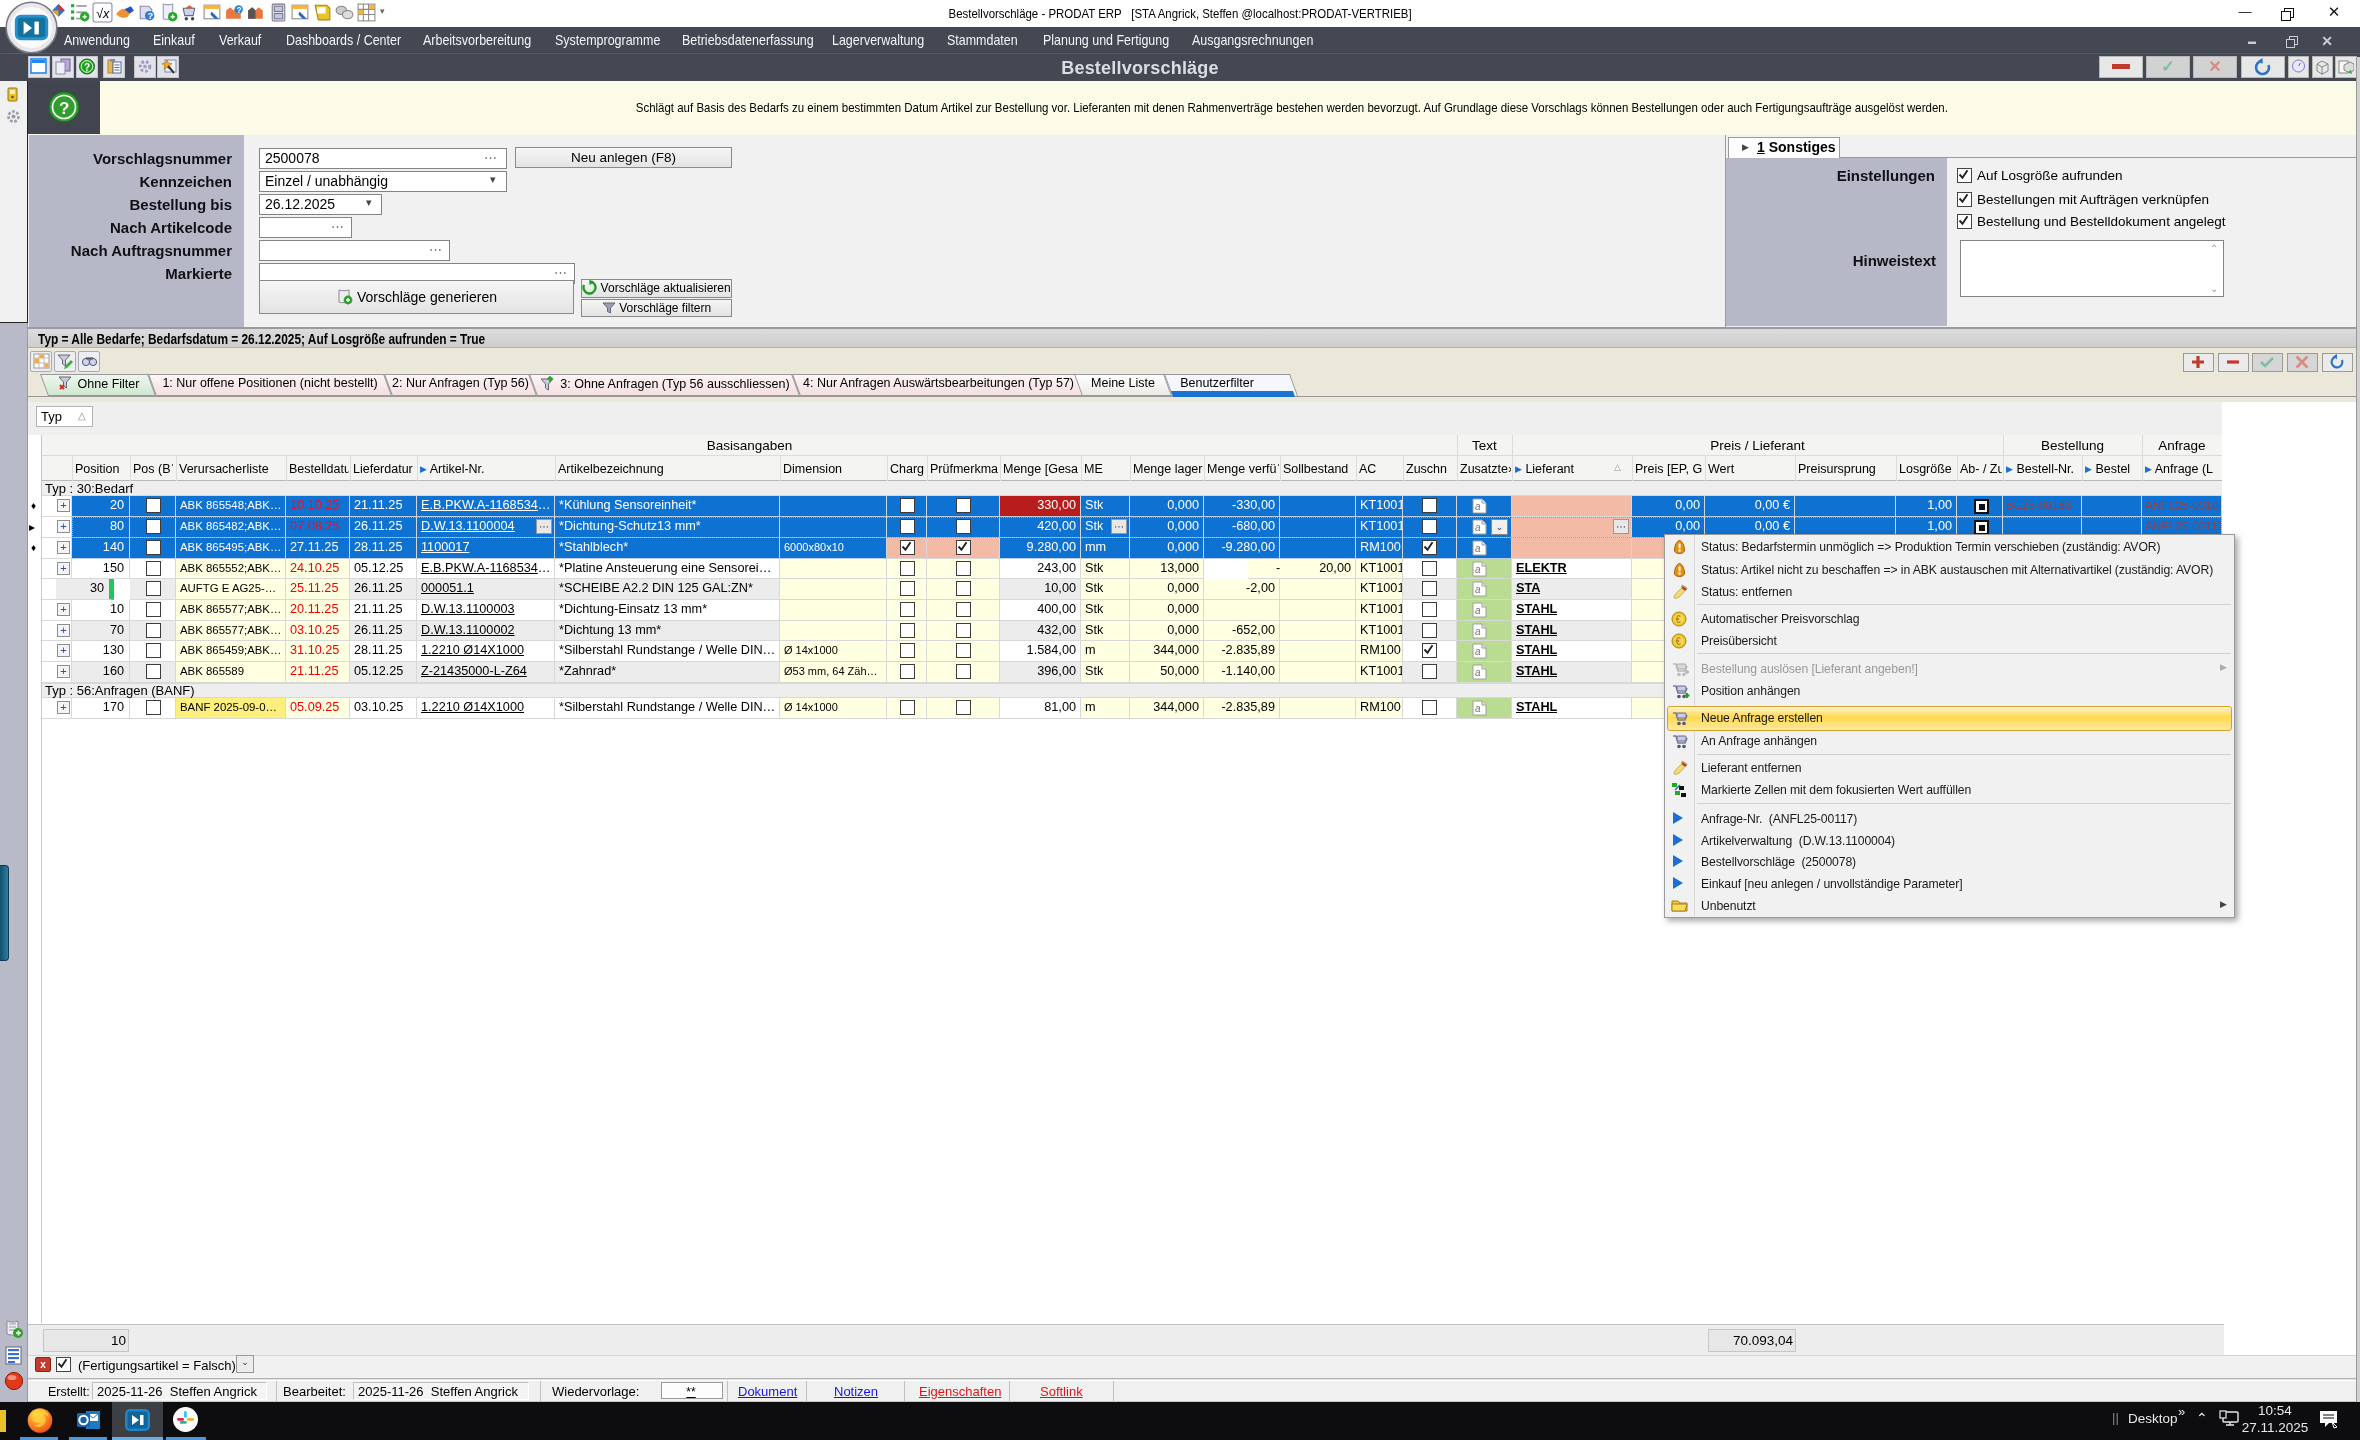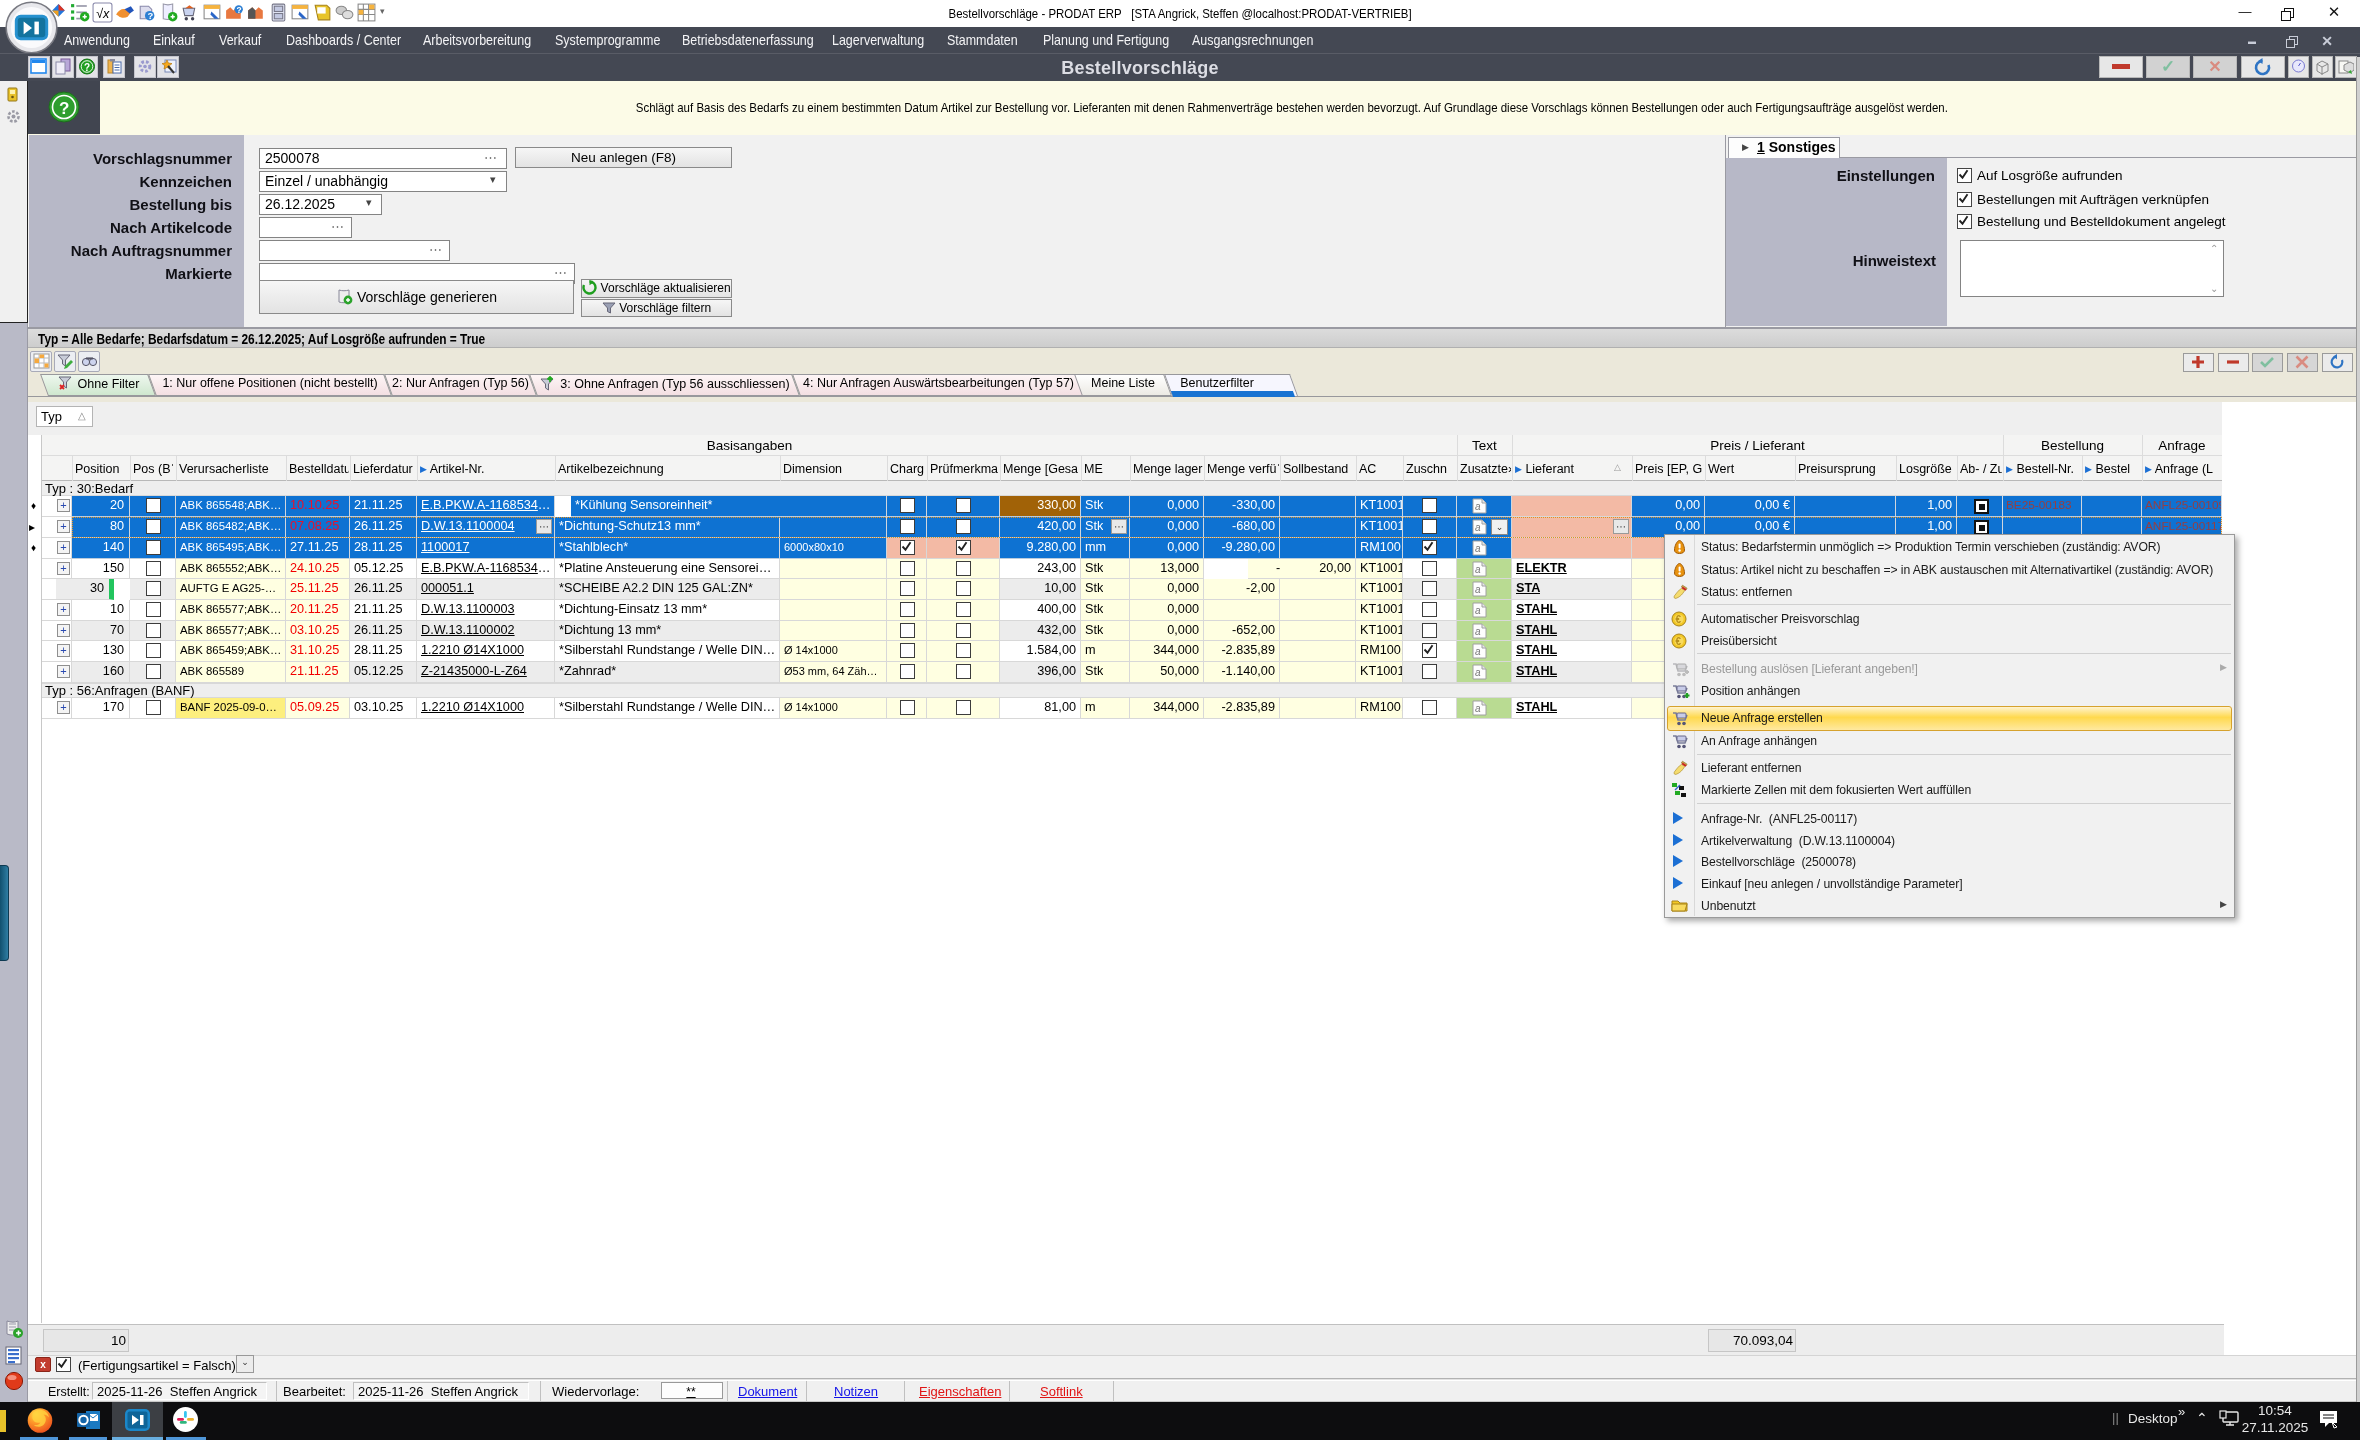--- a/index.html
+++ b/index.html
@@ -441,31 +441,31 @@
   </div>
 <div class="ab" style="left:286px;top:496px;width:64px;height:21px;background:#0e72d2;border-right:1px solid #cfd6de;border-bottom:1px solid #bcd;overflow:hidden;">
     <span style="position:absolute;left:4px;color:#e8112d;font-size:12.7px;line-height:19px;white-space:nowrap;overflow:hidden;">10.10.25</span>
   </div>
 <div class="ab" style="left:350px;top:496px;width:67px;height:21px;background:#0e72d2;border-right:1px solid #cfd6de;border-bottom:1px solid #bcd;overflow:hidden;">
     <span style="position:absolute;left:4px;color:#fff;font-size:12.7px;line-height:19px;white-space:nowrap;overflow:hidden;">21.11.25</span>
   </div>
 <div class="ab" style="left:417px;top:496px;width:138px;height:21px;background:#0e72d2;border-right:1px solid #cfd6de;border-bottom:1px solid #bcd;overflow:hidden;">
     <span style="position:absolute;left:4px;width:130px;color:#fff;text-decoration:underline;text-overflow:ellipsis;font-size:12.7px;line-height:19px;white-space:nowrap;overflow:hidden;">E.B.PKW.A-1168534-0134</span>
   </div>
-<div class="ab" style="left:555px;top:496px;width:225px;height:21px;background:#0e72d2;border-right:1px solid #cfd6de;border-bottom:1px solid #bcd;overflow:hidden;margin-left:16px;">
+<div class="ab" style="left:555px;top:496px;width:225px;height:21px;background:#0e72d2;border-right:1px solid #cfd6de;border-bottom:1px solid #bcd;overflow:hidden;">
     <span style="position:absolute;left:4px;width:217px;color:#fff;text-overflow:ellipsis;font-size:12.7px;line-height:19px;white-space:nowrap;overflow:hidden;">*Kühlung Sensoreinheit*</span>
   </div>
 <div class="ab" style="left:780px;top:496px;width:107px;height:21px;background:#0e72d2;border-right:1px solid #cfd6de;border-bottom:1px solid #bcd;overflow:hidden;">
     <span style="position:absolute;left:4px;width:99px;color:#fff;font-size:11px;line-height:19px;white-space:nowrap;overflow:hidden;text-overflow:ellipsis"></span>
   </div>
 <div class="ab" style="left:887px;top:496px;width:40px;height:21px;background:#0e72d2;border-right:1px solid #cfd6de;border-bottom:1px solid #bcd;overflow:hidden;"></div>
 <div class="ab" style="left:900px;top:498px;width:15px;height:15px;background:#fff;border:1.6px solid #3c3c3c;"></div>
 <div class="ab" style="left:927px;top:496px;width:73px;height:21px;background:#0e72d2;border-right:1px solid #cfd6de;border-bottom:1px solid #bcd;overflow:hidden;"></div>
 <div class="ab" style="left:956px;top:498px;width:15px;height:15px;background:#fff;border:1.6px solid #3c3c3c;"></div>
-<div class="ab" style="left:1000px;top:496px;width:81px;height:21px;background:#a16207;border-right:1px solid #cfd6de;border-bottom:1px solid #bcd;overflow:hidden;">
+<div class="ab" style="left:1000px;top:496px;width:81px;height:21px;background:#b91c1c;border-right:1px solid #cfd6de;border-bottom:1px solid #bcd;overflow:hidden;">
     <span style="position:absolute;right:4px;color:#fff;font-size:12.7px;line-height:19px;white-space:nowrap;overflow:hidden;">330,00</span>
   </div>
 <div class="ab" style="left:1081px;top:496px;width:49px;height:21px;background:#0e72d2;border-right:1px solid #cfd6de;border-bottom:1px solid #bcd;overflow:hidden;">
     <span style="position:absolute;left:4px;color:#fff;font-size:12.7px;line-height:19px;white-space:nowrap;overflow:hidden;">Stk</span>
   </div>
 <div class="ab" style="left:1130px;top:496px;width:74px;height:21px;background:#0e72d2;border-right:1px solid #cfd6de;border-bottom:1px solid #bcd;overflow:hidden;">
     <span style="position:absolute;right:4px;color:#fff;font-size:12.7px;line-height:19px;white-space:nowrap;overflow:hidden;">0,000</span>
   </div>
 <div class="ab" style="left:1204px;top:496px;width:76px;height:21px;background:#0e72d2;border-right:1px solid #cfd6de;border-bottom:1px solid #bcd;overflow:hidden;">
     <span style="position:absolute;right:4px;color:#fff;font-size:12.7px;line-height:19px;white-space:nowrap;overflow:hidden;">-330,00</span>

